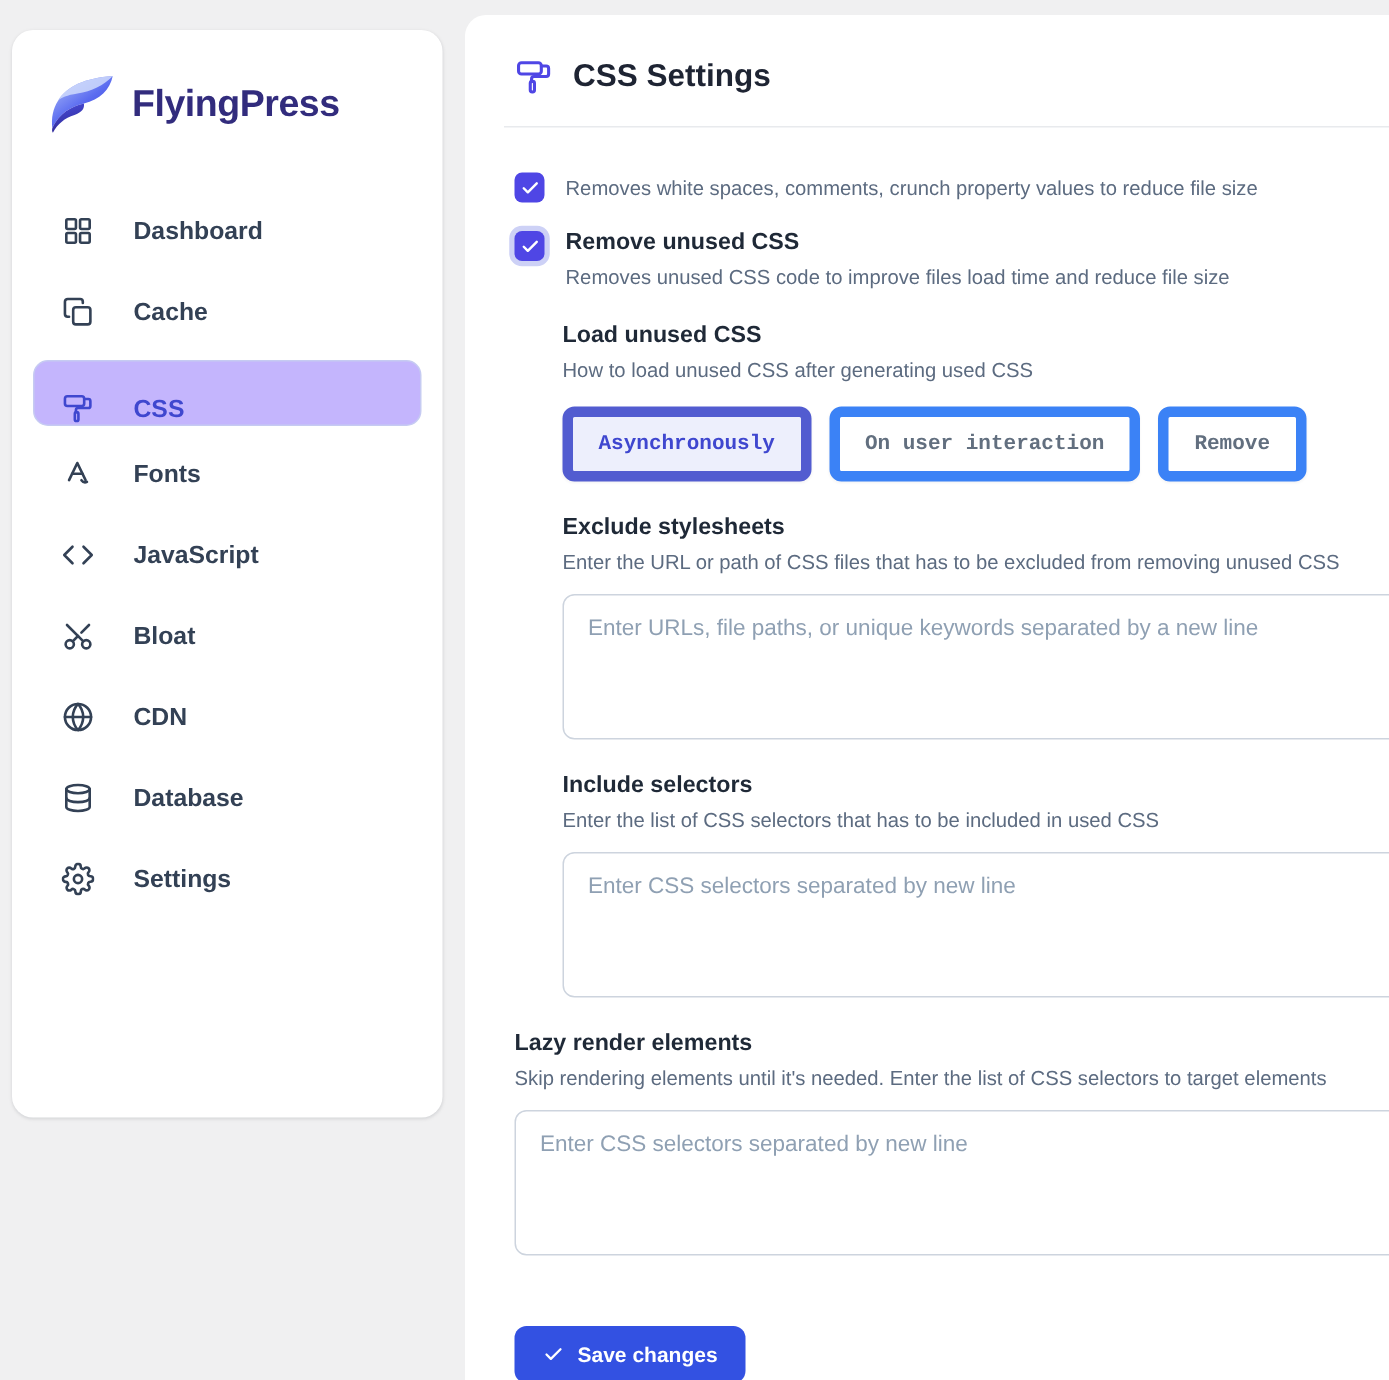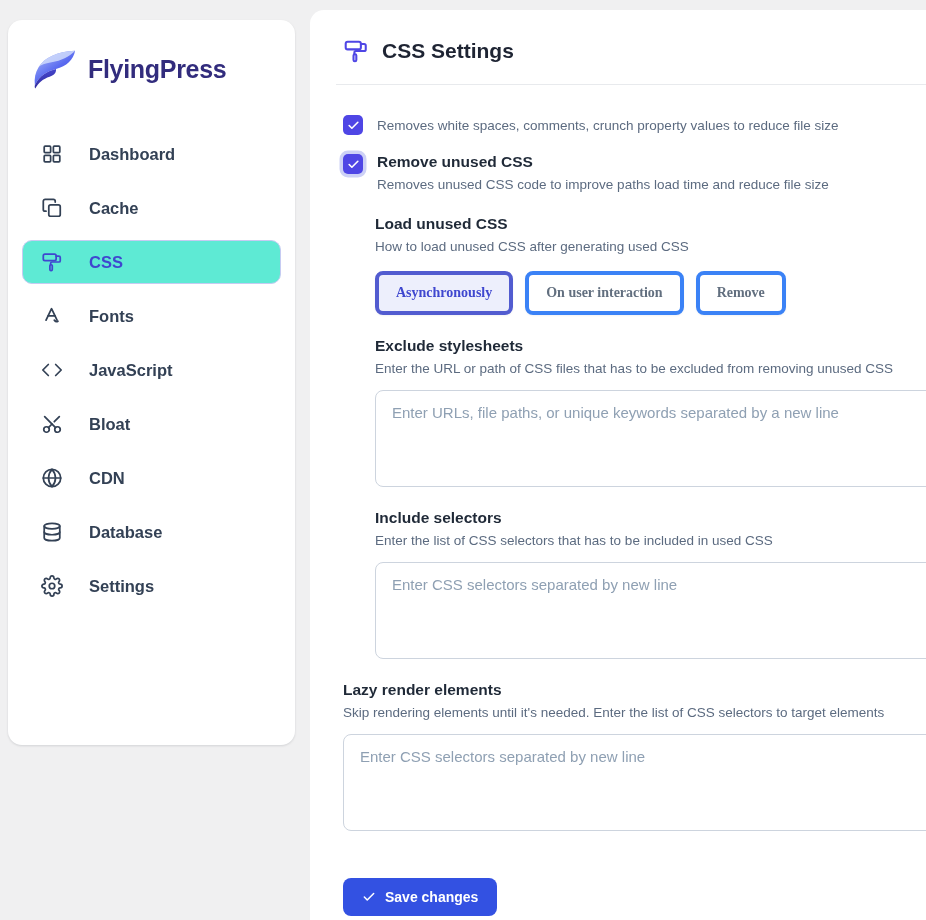--- a/index.html
+++ b/index.html
@@ -25,21 +25,21 @@
   .nav-item {
     display:flex; align-items:center; gap:26px;
     height:44px; padding:0 0 0 18px; margin-bottom:10px;
     border:1px solid transparent; border-radius:10px;
     color:#334155; cursor:pointer;
   }
   .nav-item .nav-icon { width:22px; height:22px; display:flex; align-items:center; justify-content:center; }
   .nav-item .nav-icon svg { width:22px; height:22px; stroke:currentColor; fill:none; stroke-width:1.9; stroke-linecap:round; stroke-linejoin:round; }
   .nav-label { font-size:16.5px; font-weight:600; }
   .nav-item.active {
-    background:#5eead4; border-color:#c6cbf2; color:#3f47cf;
+    background:#c4b5fd; border-color:#c6cbf2; color:#3f47cf;align-items:flex-end;
   }
   
   .main {
     position:absolute; left:310px; top:10px;
     width:700px; height:940px;
     background:#ffffff; border-radius:14px 14px 0 0;
     padding:28px 0 0 33px;
   }
   .main-header { display:flex; align-items:center; gap:13px; }
   .main-header .header-icon { width:26px; height:26px; color:#4f46e5; }
@@ -56,23 +56,23 @@
   }
   .checkbox svg { width:13px; height:13px; stroke:#ffffff; fill:none; stroke-width:3; stroke-linecap:round; stroke-linejoin:round; }
   .checkbox.ring { box-shadow:0 0 0 3.5px #cdd1f6; }
   .setting-title { font-size:15.5px; font-weight:700; color:#1f2937; line-height:20px; }
   .setting-desc { font-size:13.5px; color:#5c6b80; margin-top:4px; line-height:18px; }
   
   .subgroup { margin-left:32px; margin-top:20px; }
   .section { margin-bottom:21px; }
   .btn-row { display:flex; gap:12px; margin-top:15px; }
   .opt-btn {
-    font-family:Liberation Serif, serif; font-size:14px; font-weight:600;
+    font-family:Liberation Mono, monospace; font-size:14px; font-weight:600;
     padding:10px 17px; border-radius:8px;
-    background:#ffffff; border:4px solid #3b82f6; color:#626f7f;
+    background:#ffffff; border:7px solid #3b82f6; color:#626f7f;
     box-shadow:0 1px 2px rgba(15,23,42,.05); cursor:pointer;
   }
   .opt-btn.selected { background:#edeffc; border-color:#525cd0; color:#3f47cf; }
   .ta {
     display:block; margin-top:12px;
     width:635px; height:97px;
     border:1px solid #cdd4de; border-radius:8px;
     padding:13px 16px; resize:none;
     font-family:inherit; font-size:15px; color:#334155;
   }
@@ -246,21 +246,21 @@
     </div>
 
     <div class="check-row">
       <span class="checkbox ring">
         <svg viewBox="0 0 24 24">
             <path d="M20 6 9 17l-5-5"></path>
           </svg>
       </span>
       <div>
         <div class="setting-title">Remove unused CSS</div>
-        <div class="setting-desc">Removes unused CSS code to improve paths load time and reduce file size</div>
+        <div class="setting-desc">Removes unused CSS code to improve files load time and reduce file size</div>
       </div>
     </div>
 
     <div class="subgroup">
 
       <div class="section">
         <div class="setting-title">Load unused CSS</div>
         <div class="setting-desc">How to load unused CSS after generating used CSS</div>
         <div class="btn-row">
           <button class="opt-btn selected">Asynchronously</button>

